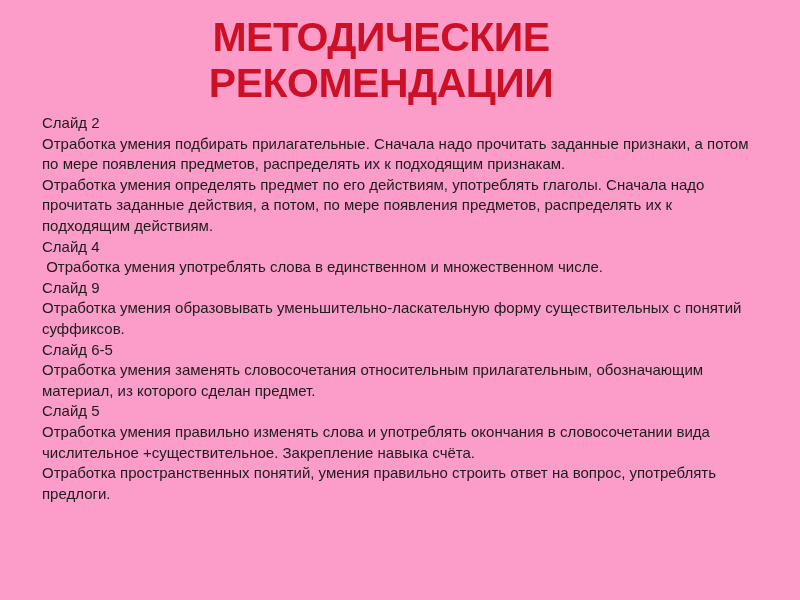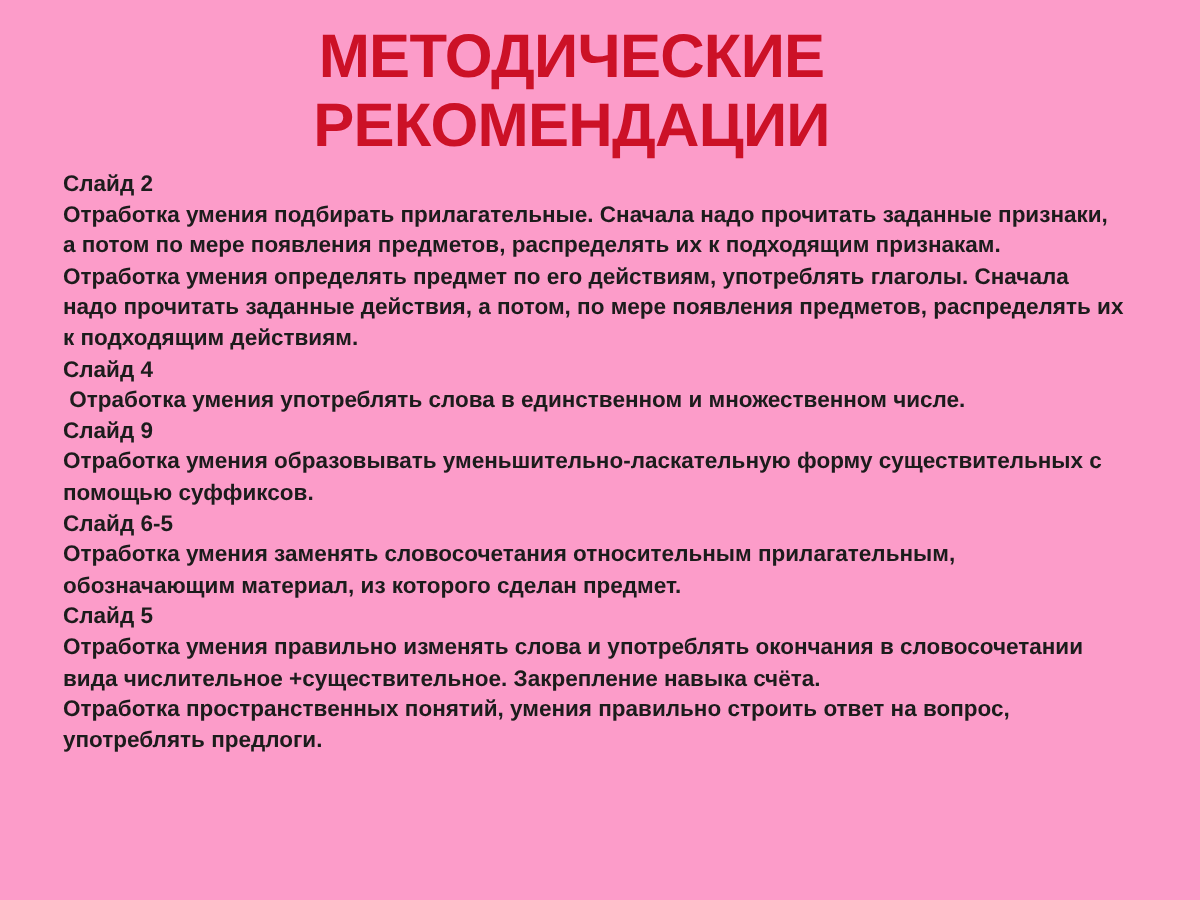--- a/index.html
+++ b/index.html
@@ -29,21 +29,21 @@
     font-weight: bold;
     letter-spacing: -0.5px;
   }
   .title-line {
     display: block;
   }
   .body-text {
     margin: 7px 46px 0 42px;
     width: 708px;
     color: var(--text, #1C1C1C);
-    font-weight: bold;
+    font-weight: normal;
     font-size: 15px;
     line-height: 20.6px;
   }
   .note-label,
   .note-desc {
     margin: 0;
     white-space: pre-wrap;
   }
 </style>
 </head>
@@ -67,21 +67,21 @@
       <p class="note-desc">Отработка умения определять предмет по его действиям, употреблять глаголы. Сначала надо прочитать заданные действия, а потом, по мере появления предметов, распределять их к подходящим действиям.</p>
     </div>
 
     <div class="note">
       <div class="note-label">Слайд 4</div>
       <p class="note-desc"> Отработка умения употреблять слова в единственном и множественном числе.</p>
     </div>
 
     <div class="note">
       <div class="note-label">Слайд 9</div>
-      <p class="note-desc">Отработка умения образовывать уменьшительно-ласкательную форму существительных с помощью суффиксов.</p>
+      <p class="note-desc">Отработка умения образовывать уменьшительно-ласкательную форму существительных с понятий суффиксов.</p>
     </div>
 
     <div class="note">
       <div class="note-label">Слайд 6-5</div>
       <p class="note-desc">Отработка умения заменять словосочетания относительным прилагательным, обозначающим материал, из которого сделан предмет.</p>
     </div>
 
     <div class="note">
       <div class="note-label">Слайд 5</div>
       <p class="note-desc">Отработка умения правильно изменять слова и употреблять окончания в словосочетании вида числительное +существительное. Закрепление навыка счёта.</p>

